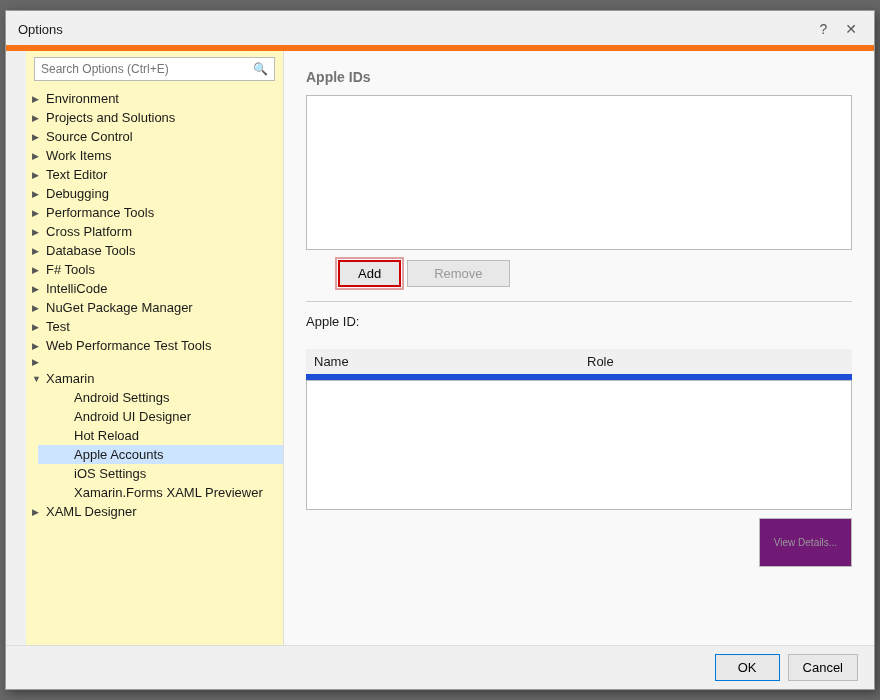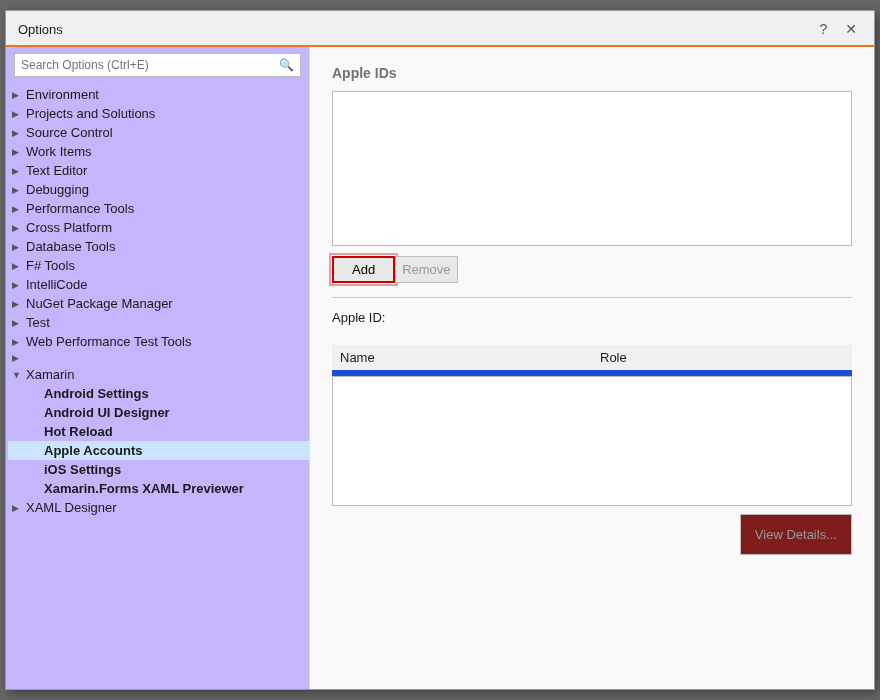--- a/index.html
+++ b/index.html
@@ -21,21 +21,21 @@
       display: flex;
       flex-direction: column;
       box-shadow: 3px 3px 10px rgba(0,0,0,0.4);
     }
     .title-bar {
       background: #f0f0f0;
       display: flex;
       align-items: center;
       justify-content: space-between;
       padding: 8px 12px 6px 12px;
-      border-bottom: 2px solid #f97316;
+      border-bottom: 6px solid #f97316;
     }
     .title-bar-left {
       font-size: 13px;
       color: #1a1a1a;
       font-weight: normal;
     }
     .title-bar-right {
       display: flex;
       gap: 8px;
       align-items: center;
@@ -47,26 +47,27 @@
       font-size: 14px;
       color: #555;
       padding: 2px 5px;
     }
     .dialog-body {
       display: flex;
       flex: 1;
       overflow: hidden;
     }
     .sidebar {
-      width: 304px;
-      background: #c4b5fd;
+      width: 258px;
+      background: #fef9c3;
       border-right: 1px solid #ddd;
       display: flex;
       flex-direction: column;
       overflow: hidden;
+      margin-left: 20px;
     }
     .search-box {
       display: flex;
       align-items: center;
       border: 1px solid #bbb;
       margin: 6px 8px;
       background: white;
     }
     .search-box input {
       flex: 1;
@@ -121,33 +122,35 @@
       margin-bottom: 10px;
     }
     .apple-ids-box {
       border: 1px solid #bbb;
       background: white;
       height: 155px;
       margin-bottom: 10px;
     }
     .btn-row {
       display: flex;
+      gap: 6px;
       margin-bottom: 14px;
+      margin-left: 32px;
     }
     .btn-add {
       padding: 4px 18px;
       background: #e8e8e8;
       border: 2px solid #cc0000;
       cursor: pointer;
       font-size: 13px;
       outline: 2px solid #e0a0a0;
       outline-offset: 1px;
     }
     .btn-remove {
-      padding: 4px 6px;
+      padding: 4px 26px;
       background: #e8e8e8;
       border: 1px solid #bbb;
       cursor: pointer;
       font-size: 13px;
       color: #999;
     }
     .divider {
       border: none;
       border-top: 1px solid #ccc;
       margin-bottom: 12px;
@@ -176,25 +179,25 @@
       flex: 1;
       min-height: 115px;
       max-height: 130px;
     }
     .view-details-row {
       display: flex;
       justify-content: flex-end;
       margin-top: 8px;
     }
     .btn-view {
-      padding: 12px 14px;
-      background: #7f1d1d;
-      border: 1px solid #bbb;
-      cursor: pointer;
-      font-size: 13px;
+      padding: 18px 14px;
+      background: #701a75;
+      border: 1px solid #bbb;
+      cursor: pointer;
+      font-size: 10px;
       color: #999;
     }
     .dialog-footer {
       display: flex;
       justify-content: flex-end;
       align-items: center;
       padding: 8px 16px;
       border-top: 1px solid #ddd;
       background: #f0f0f0;
       gap: 8px;
@@ -207,22 +210,21 @@
       font-size: 13px;
     }
     .btn-cancel {
       padding: 5px 14px;
       background: #e8e8e8;
       border: 1px solid #bbb;
       cursor: pointer;
       font-size: 13px;
     }
     .xamarin-children {
-      padding-left: 2px;
-      font-weight: bold;
+      padding-left: 12px;
     }
     .xamarin-child-item {
       display: flex;
       align-items: center;
       padding: 2px 8px 2px 36px;
       cursor: pointer;
       color: #1a1a1a;
     }
     .xamarin-child-item.selected { background: #cce4ff; }
   </style>
@@ -351,13 +353,17 @@
         <div class="col">Name</div>
         <div class="col col-role">Role</div>
       </div>
       <div class="table-body"></div>
       <div class="view-details-row">
         <button class="btn-view">View Details...</button>
       </div>
     </div>
   </div>
 
+  <div class="dialog-footer">
+    <button class="btn-ok">OK</button>
+    <button class="btn-cancel">Cancel</button>
+  </div>
 </div>
 
 </body></html>

